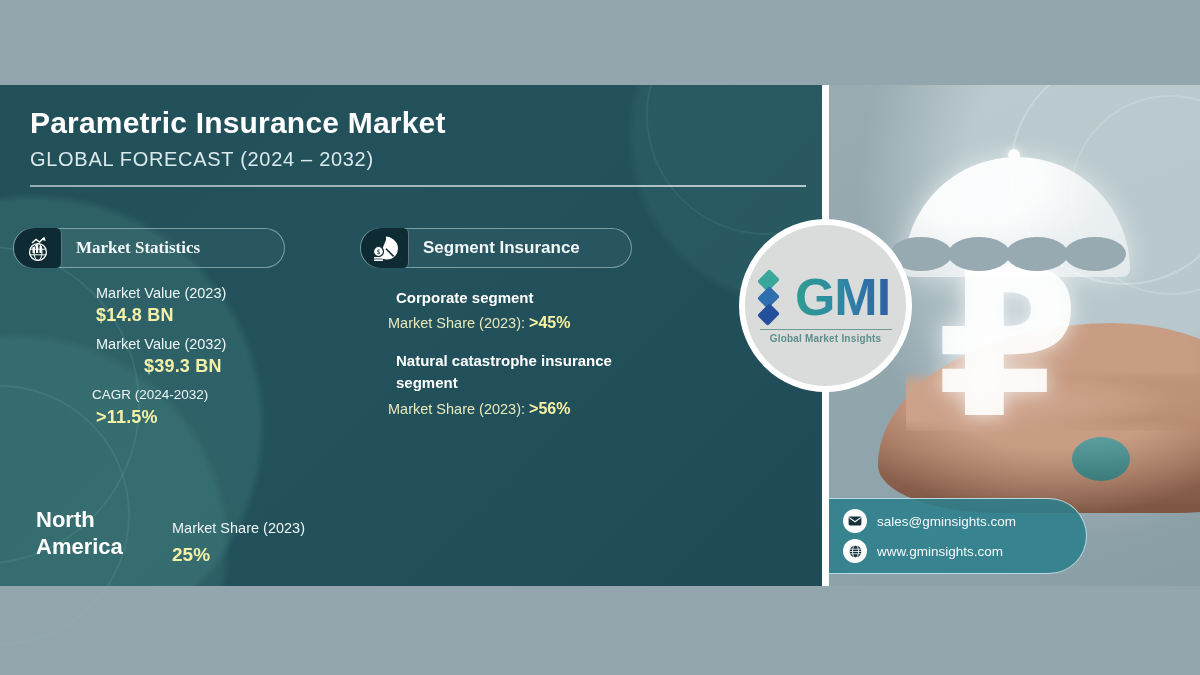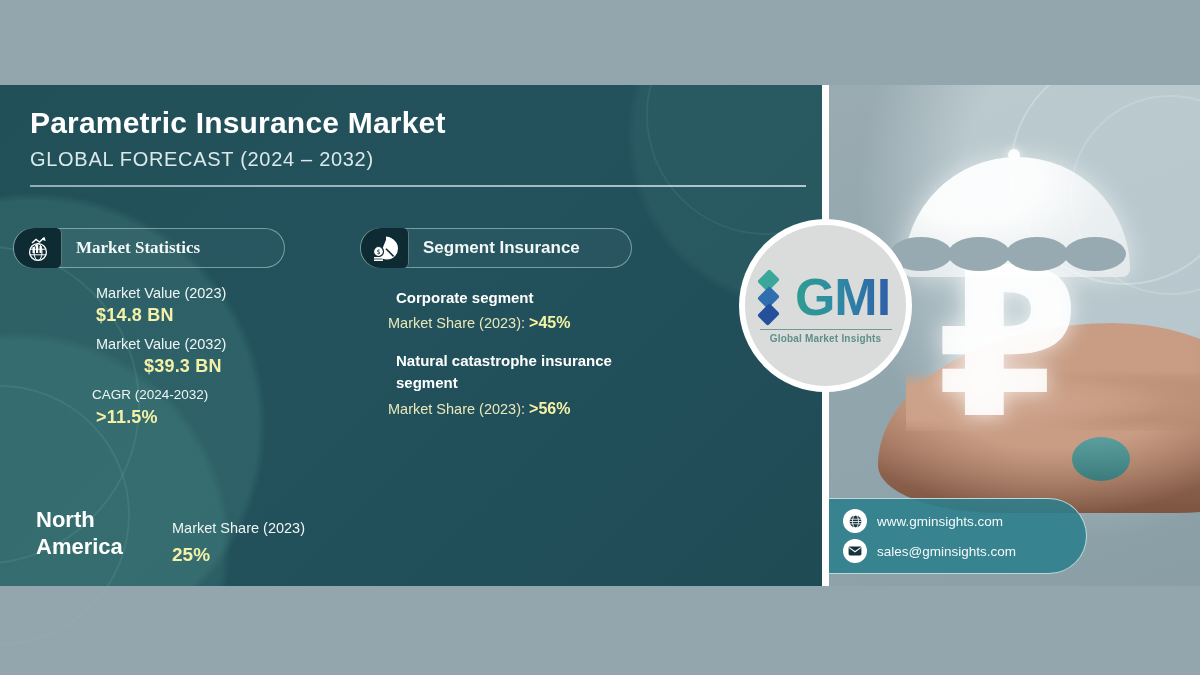--- a/index.html
+++ b/index.html
@@ -383,38 +383,38 @@
         </div>
         <div class="umbrella-knob"></div>
       </div>
     </div>
 
     <div class="divider"></div>
 
     <div class="contact">
       <div class="contact-row">
         <span class="contact-ico">
+          <svg width="14" height="10" viewBox="0 0 14 10">
+            <rect x=".6" y=".6" width="12.8" height="8.8" rx="1.4" fill="#16333a"></rect>
+            <path d="M1.2 1.6l5.8 4.2 5.8-4.2" fill="none" stroke="#ffffff" stroke-width="1.1"></path>
+          </svg>
+        </span>
+        <span class="contact-text">sales@gminsights.com</span>
+      </div>
+      <div class="contact-row">
+        <span class="contact-ico">
           <svg width="15" height="15" viewBox="0 0 15 15">
             <circle cx="7.5" cy="7.5" r="6.4" fill="#16333a"></circle>
             <ellipse cx="7.5" cy="7.5" rx="3" ry="6.4" fill="none" stroke="#ffffff" stroke-width=".8"></ellipse>
             <path d="M1.3 5.2h12.4M1.3 7.5h12.4M1.3 9.8h12.4" stroke="#ffffff" stroke-width=".8"></path>
             <circle cx="7.5" cy="7.5" r="6.4" fill="none" stroke="#ffffff" stroke-width=".9"></circle>
           </svg>
         </span>
         <span class="contact-text">www.gminsights.com</span>
       </div>
-      <div class="contact-row">
-        <span class="contact-ico">
-          <svg width="14" height="10" viewBox="0 0 14 10">
-            <rect x=".6" y=".6" width="12.8" height="8.8" rx="1.4" fill="#16333a"></rect>
-            <path d="M1.2 1.6l5.8 4.2 5.8-4.2" fill="none" stroke="#ffffff" stroke-width="1.1"></path>
-          </svg>
-        </span>
-        <span class="contact-text">sales@gminsights.com</span>
-      </div>
     </div>
 
     <div class="logo-circle">
       <div class="logo-main">
         <div class="logo-diamonds">
           <i></i>
             <i></i>
             <i></i>
         </div>
         <div class="logo-gmi">GMI</div>

